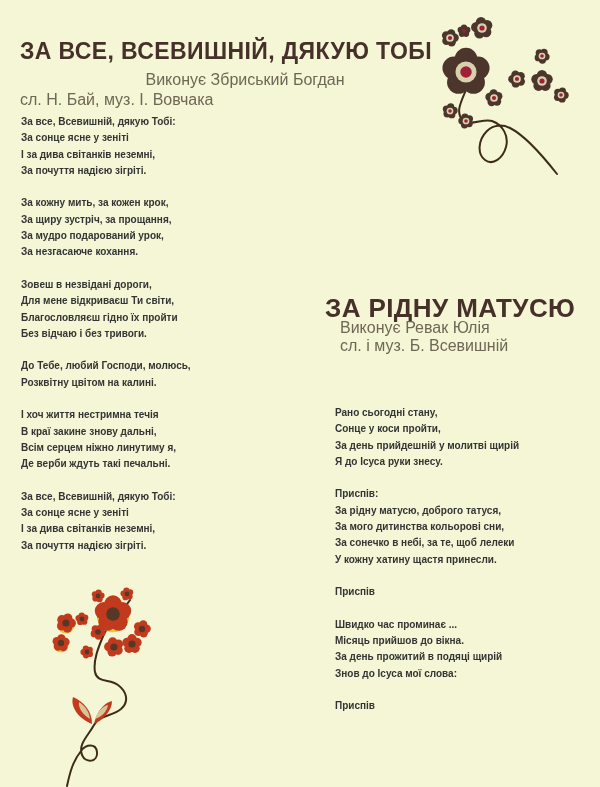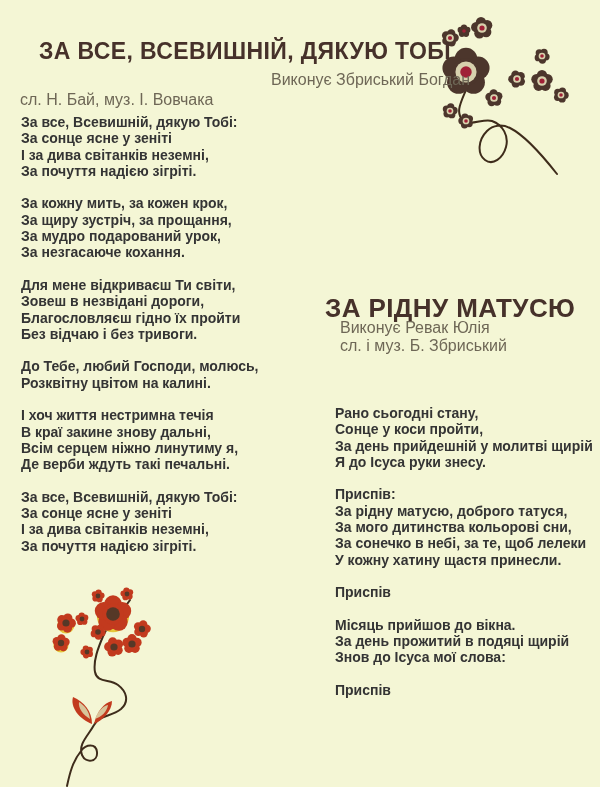--- a/index.html
+++ b/index.html
@@ -10,35 +10,35 @@
     overflow:hidden;
   }
   .page{position:relative;width:600px;height:787px;background:var(--background,#f4f6d5);overflow:hidden;}
   .deco-layer{position:absolute;left:0;top:0;width:600px;height:787px;pointer-events:none;}
   .song-title{
     position:absolute;margin:0;
     color:var(--title_brown,#46312a);
     font-weight:bold;letter-spacing:0.4px;
     white-space:nowrap;
   }
-  .title-left{left:20px;top:38px;width:450px;text-align:center;font-size:23px;}
+  .title-left{left:20px;top:38px;width:450px;font-size:23px;}
   .title-right{left:325px;top:293px;font-size:26px;}
   .subtitle{
     position:absolute;margin:0;
     color:var(--subtitle_gray,#6e6756);
     font-size:16px;line-height:18px;white-space:nowrap;
   }
-  .performer-left{left:20px;top:71px;width:450px;text-align:right;}
+  .performer-left{left:20px;top:71px;width:450px;text-align:center;}
   .credits-left{left:20px;top:91px;width:450px;}
   .performer-right{left:340px;top:319px;}
   .credits-right{left:340px;top:337px;}
   .lyrics{
     position:absolute;
     color:var(--body_text,#343434);
-    font-size:14px;font-weight:bold;
+    font-size:10px;font-weight:bold;
   }
   .lyrics-left{left:21px;top:114px;}
   .lyrics-right{left:335px;top:371px;margin-top:34px;}
   .stanza{margin:0 0 16.3px 0;}
   .line{line-height:16.3px;white-space:nowrap;}
 </style>
 </head>
 <body>
 
 <div class="page">
@@ -277,22 +277,22 @@
         <div class="line">І за дива світанків неземні,</div>
         <div class="line">За почуття надією зігріті.</div>
       </div>
       <div class="stanza">
         <div class="line">За кожну мить, за кожен крок,</div>
         <div class="line">За щиру зустріч, за прощання,</div>
         <div class="line">За мудро подарований урок,</div>
         <div class="line">За незгасаюче кохання.</div>
       </div>
       <div class="stanza">
+        <div class="line">Зовеш в незвідані дороги,</div>
         <div class="line">Для мене відкриваєш Ти світи,</div>
-        <div class="line">Зовеш в незвідані дороги,</div>
         <div class="line">Благословляєш гідно їх пройти</div>
         <div class="line">Без відчаю і без тривоги.</div>
       </div>
       <div class="stanza">
         <div class="line">До Тебе, любий Господи, молюсь,</div>
         <div class="line">Розквітну цвітом на калині.</div>
       </div>
       <div class="stanza">
         <div class="line">І хоч життя нестримна течія</div>
         <div class="line">В краї закине знову дальні,</div>
@@ -302,39 +302,40 @@
       <div class="stanza">
         <div class="line">За все, Всевишній, дякую Тобі:</div>
         <div class="line">За сонце ясне у зеніті</div>
         <div class="line">І за дива світанків неземні,</div>
         <div class="line">За почуття надією зігріті.</div>
       </div>
     </div>
 
   <h1 class="song-title title-right">ЗА РІДНУ МАТУСЮ</h1>
   <p class="subtitle performer-right">Виконує Ревак Юлія</p>
-  <p class="subtitle credits-right">сл. і муз. Б. Збриський</p>
+  <p class="subtitle credits-right">сл. і муз. Б. Всевишній</p>
   <div class="lyrics lyrics-right">
       <div class="stanza">
         <div class="line">Рано сьогодні стану,</div>
         <div class="line">Сонце у коси пройти,</div>
         <div class="line">За день прийдешній у молитві щирій</div>
         <div class="line">Я до Ісуса руки знесу.</div>
       </div>
       <div class="stanza">
         <div class="line">Приспів:</div>
         <div class="line">За рідну матусю, доброго татуся,</div>
         <div class="line">За мого дитинства кольорові сни,</div>
         <div class="line">За сонечко в небі, за те, щоб лелеки</div>
         <div class="line">У кожну хатину щастя принесли.</div>
       </div>
       <div class="stanza">
         <div class="line">Приспів</div>
       </div>
       <div class="stanza">
+        <div class="line">Швидко час проминає ...</div>
         <div class="line">Місяць прийшов до вікна.</div>
         <div class="line">За день прожитий в подяці щирій</div>
         <div class="line">Знов до Ісуса мої слова:</div>
       </div>
       <div class="stanza">
         <div class="line">Приспів</div>
       </div>
     </div>
 
 </div>

